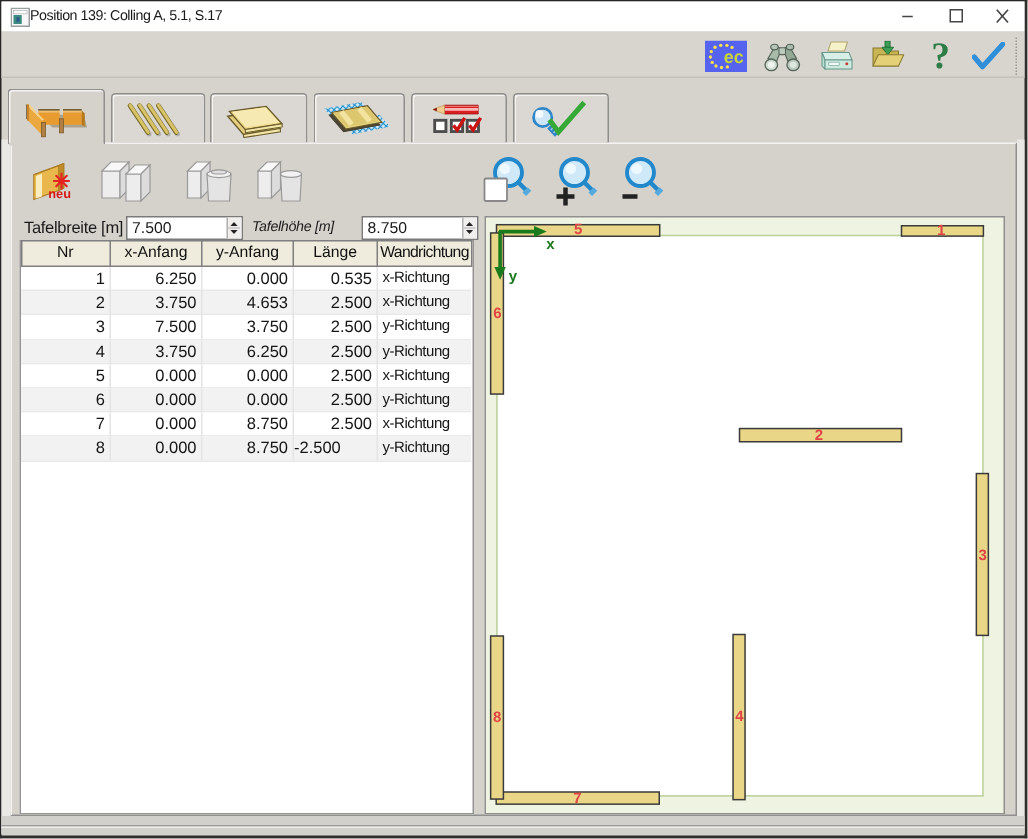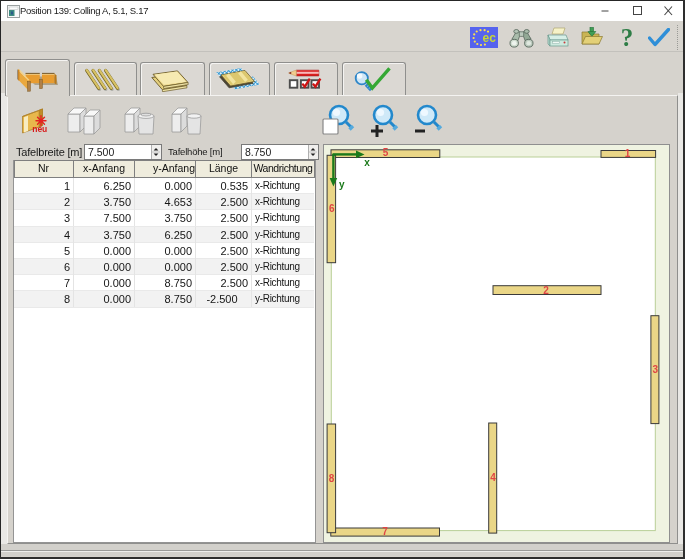--- a/index.html
+++ b/index.html
@@ -262,37 +262,37 @@
 
 <div class="abs" style="left:16px;top:146px;font-size:11px;letter-spacing:-0.2px;color:#1a1a1a;">Tafelbreite [m]</div>
 <div class="abs" style="left:84px;top:144px;width:78px;height:16px;background:#fff;border:1px solid #7a7a7a;"></div>
 <div class="abs" style="left:88px;top:146px;font-size:10.5px;color:#1a1a1a;">7.500</div>
 <div class="abs" style="left:151px;top:145px;width:10px;height:14px;background:#f0efed;border-left:1px solid #b0b0b0;"></div>
 <svg class="abs" style="left:151px;top:145px;" width="10" height="14" viewBox="0 0 10 14">
   <path d="M5 3 L7.4 5.6 L2.6 5.6 Z" fill="#222"></path>
   <path d="M5 11 L7.4 8.4 L2.6 8.4 Z" fill="#222"></path>
   <line x1="1" y1="7" x2="9" y2="7" stroke="#c4c4c4"></line>
 </svg>
-<div class="abs" style="left:168px;top:146px;font-size:9.5px;letter-spacing:-0.2px;color:#1a1a1a;">Tafelhöhe [m]</div>
+<div class="abs" style="left:168px;top:146px;font-size:9.5px;letter-spacing:-0.2px;color:#1a1a1a;font-style:italic;">Tafelhöhe [m]</div>
 <div class="abs" style="left:241px;top:144px;width:78px;height:16px;background:#fff;border:1px solid #7a7a7a;"></div>
 <div class="abs" style="left:245px;top:146px;font-size:10.5px;color:#1a1a1a;">8.750</div>
 <div class="abs" style="left:308px;top:145px;width:10px;height:14px;background:#f0efed;border-left:1px solid #b0b0b0;"></div>
 <svg class="abs" style="left:308px;top:145px;" width="10" height="14" viewBox="0 0 10 14">
   <path d="M5 3 L7.4 5.6 L2.6 5.6 Z" fill="#222"></path>
   <path d="M5 11 L7.4 8.4 L2.6 8.4 Z" fill="#222"></path>
   <line x1="1" y1="7" x2="9" y2="7" stroke="#c4c4c4"></line>
 </svg>
 
 <div class="abs" style="left:13px;top:160px;width:303px;height:383px;background:#ffffff;border:1px solid #949494;"></div>
 
 <div class="abs" style="left:14px;top:160px;width:301px;height:18px;background:#efecdd;border:1px solid #7f7f7f;"></div>
 <div class="abs" style="left:14px;top:160px;width:301px;height:18px;font-size:10.5px;color:#111;">
   <div style="position:absolute;left:0;top:0;width:60px;height:18px;line-height:17px;text-align:center;border-right:1px solid #7f7f7f;">Nr</div>
   <div style="position:absolute;left:60px;top:0;width:61px;height:21px;line-height:17px;text-align:center;border-right:1px solid #7f7f7f;">x-Anfang</div>
-  <div style="position:absolute;left:121px;top:0;width:61px;height:18px;line-height:17px;text-align:right;border-right:1px solid #7f7f7f;">y-Anfang</div>
+  <div style="position:absolute;left:121px;top:0;width:61px;height:18px;line-height:17px;text-align:center;border-right:1px solid #7f7f7f;">y-Anfang</div>
   <div style="position:absolute;left:182px;top:0;width:56px;height:18px;line-height:17px;text-align:center;border-right:1px solid #7f7f7f;">Länge</div>
   <div style="position:absolute;left:238px;top:0;width:62px;height:18px;line-height:17px;text-align:center;letter-spacing:-0.45px;">Wandrichtung</div>
 </div>
 
 <div class="abs" style="left:14px;top:178px;width:300px;font-size:11px;color:#151515;">
 <div style="position:absolute;left:0;top:0.0px;width:300px;height:16.2px;background:#ffffff;border-bottom:1px solid #e9e9e9;">
       <div style="position:absolute;left:0px;top:0;width:60px;height:16px;line-height:16px;text-align:right;padding-right:3px;border-right:1px solid #e4e4e4;font-size:11px;box-sizing:border-box;">1</div>
       <div style="position:absolute;left:60px;top:0;width:61px;height:16px;line-height:16px;text-align:right;padding-right:3px;border-right:1px solid #e4e4e4;font-size:11px;box-sizing:border-box;">6.250</div>
       <div style="position:absolute;left:121px;top:0;width:61px;height:16px;line-height:16px;text-align:right;padding-right:3px;border-right:1px solid #e4e4e4;font-size:11px;box-sizing:border-box;">0.000</div>
       <div style="position:absolute;left:182px;top:0;width:56px;height:16px;line-height:16px;text-align:right;padding-right:3px;border-right:1px solid #e4e4e4;font-size:11px;box-sizing:border-box;">0.535</div>
@@ -337,21 +337,21 @@
       <div style="position:absolute;left:0px;top:0;width:60px;height:16px;line-height:16px;text-align:right;padding-right:3px;border-right:1px solid #e4e4e4;font-size:11px;box-sizing:border-box;">7</div>
       <div style="position:absolute;left:60px;top:0;width:61px;height:16px;line-height:16px;text-align:right;padding-right:3px;border-right:1px solid #e4e4e4;font-size:11px;box-sizing:border-box;">0.000</div>
       <div style="position:absolute;left:121px;top:0;width:61px;height:16px;line-height:16px;text-align:right;padding-right:3px;border-right:1px solid #e4e4e4;font-size:11px;box-sizing:border-box;">8.750</div>
       <div style="position:absolute;left:182px;top:0;width:56px;height:16px;line-height:16px;text-align:right;padding-right:3px;border-right:1px solid #e4e4e4;font-size:11px;box-sizing:border-box;">2.500</div>
       <div style="position:absolute;left:238px;top:0;width:62px;height:16px;line-height:16px;text-align:left;padding-left:3px;font-size:10px;letter-spacing:-0.3px;box-sizing:border-box;">x-Richtung</div>
     </div>
 <div style="position:absolute;left:0;top:113.4px;width:300px;height:16.2px;background:#f2f2f2;border-bottom:1px solid #e9e9e9;">
       <div style="position:absolute;left:0px;top:0;width:60px;height:16px;line-height:16px;text-align:right;padding-right:3px;border-right:1px solid #e4e4e4;font-size:11px;box-sizing:border-box;">8</div>
       <div style="position:absolute;left:60px;top:0;width:61px;height:16px;line-height:16px;text-align:right;padding-right:3px;border-right:1px solid #e4e4e4;font-size:11px;box-sizing:border-box;">0.000</div>
       <div style="position:absolute;left:121px;top:0;width:61px;height:16px;line-height:16px;text-align:right;padding-right:3px;border-right:1px solid #e4e4e4;font-size:11px;box-sizing:border-box;">8.750</div>
-      <div style="position:absolute;left:182px;top:0;width:56px;height:16px;line-height:16px;text-align:center;padding-right:3px;border-right:1px solid #e4e4e4;font-size:11px;box-sizing:border-box;">-2.500</div>
+      <div style="position:absolute;left:182px;top:0;width:56px;height:16px;line-height:16px;text-align:left;padding-right:3px;border-right:1px solid #e4e4e4;font-size:11px;box-sizing:border-box;">-2.500</div>
       <div style="position:absolute;left:238px;top:0;width:62px;height:16px;line-height:16px;text-align:left;padding-left:3px;font-size:10px;letter-spacing:-0.3px;box-sizing:border-box;">y-Richtung</div>
     </div>
 </div>
 
 <div class="abs" style="left:323px;top:144px;width:347px;height:399px;background:#eff3e1;border:1px solid #8f8f8f;"></div>
 <svg class="abs" style="left:324px;top:145px;" width="345" height="397" viewBox="0 0 345 397">
 
   <rect x="7.3" y="12" width="324" height="373.6" fill="#ffffff" stroke="#b9cf97" stroke-width="1"></rect>
 
   <g fill="#ead687" stroke="#3a3a3a" stroke-width="1">

